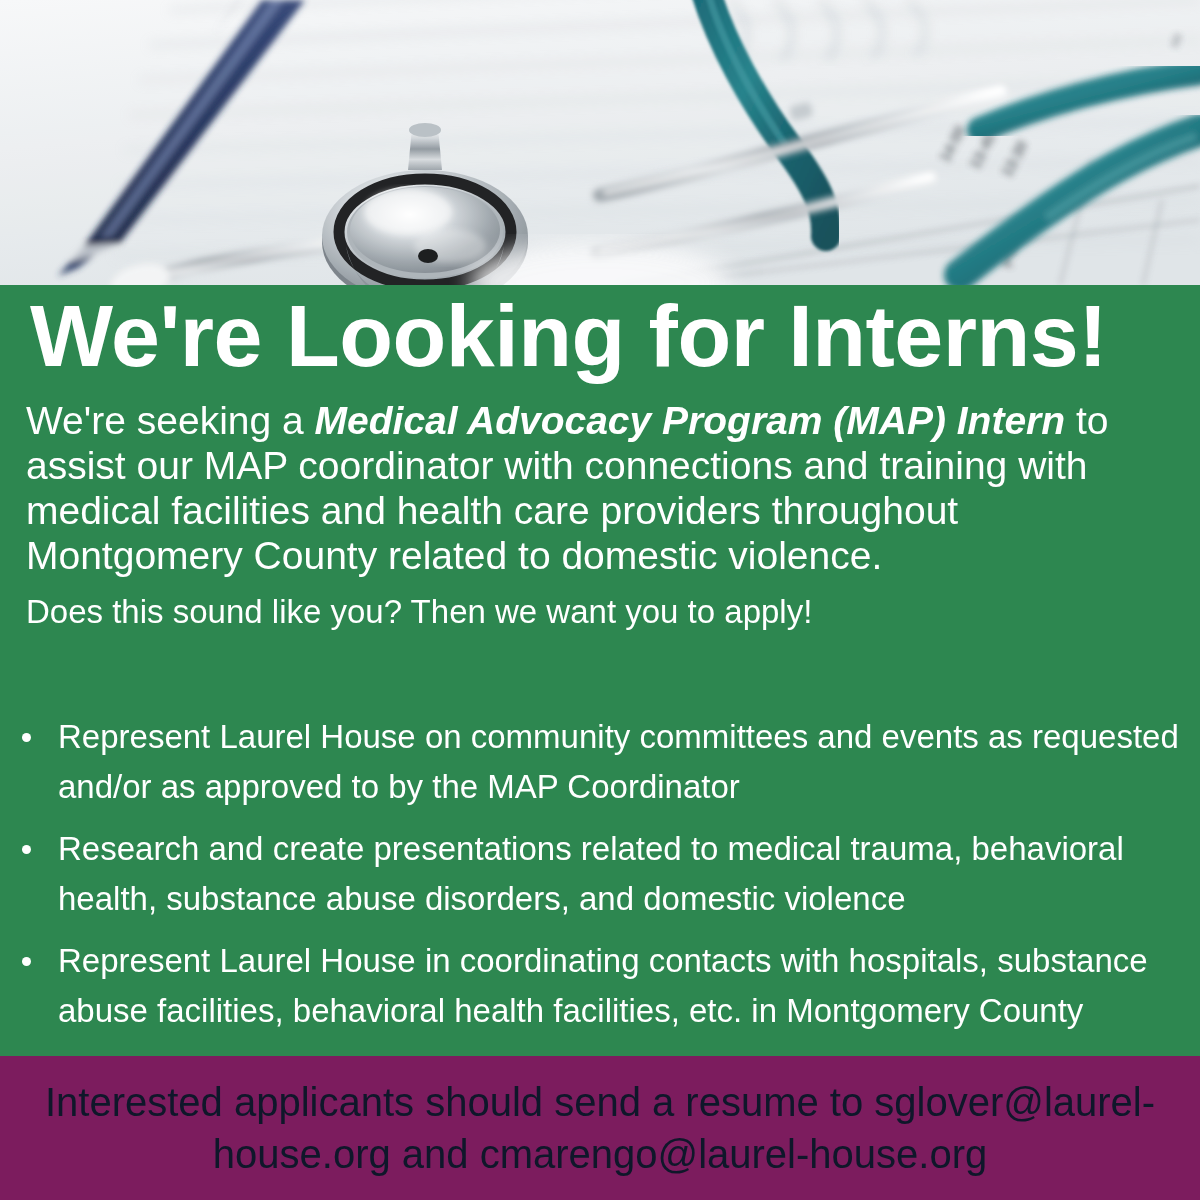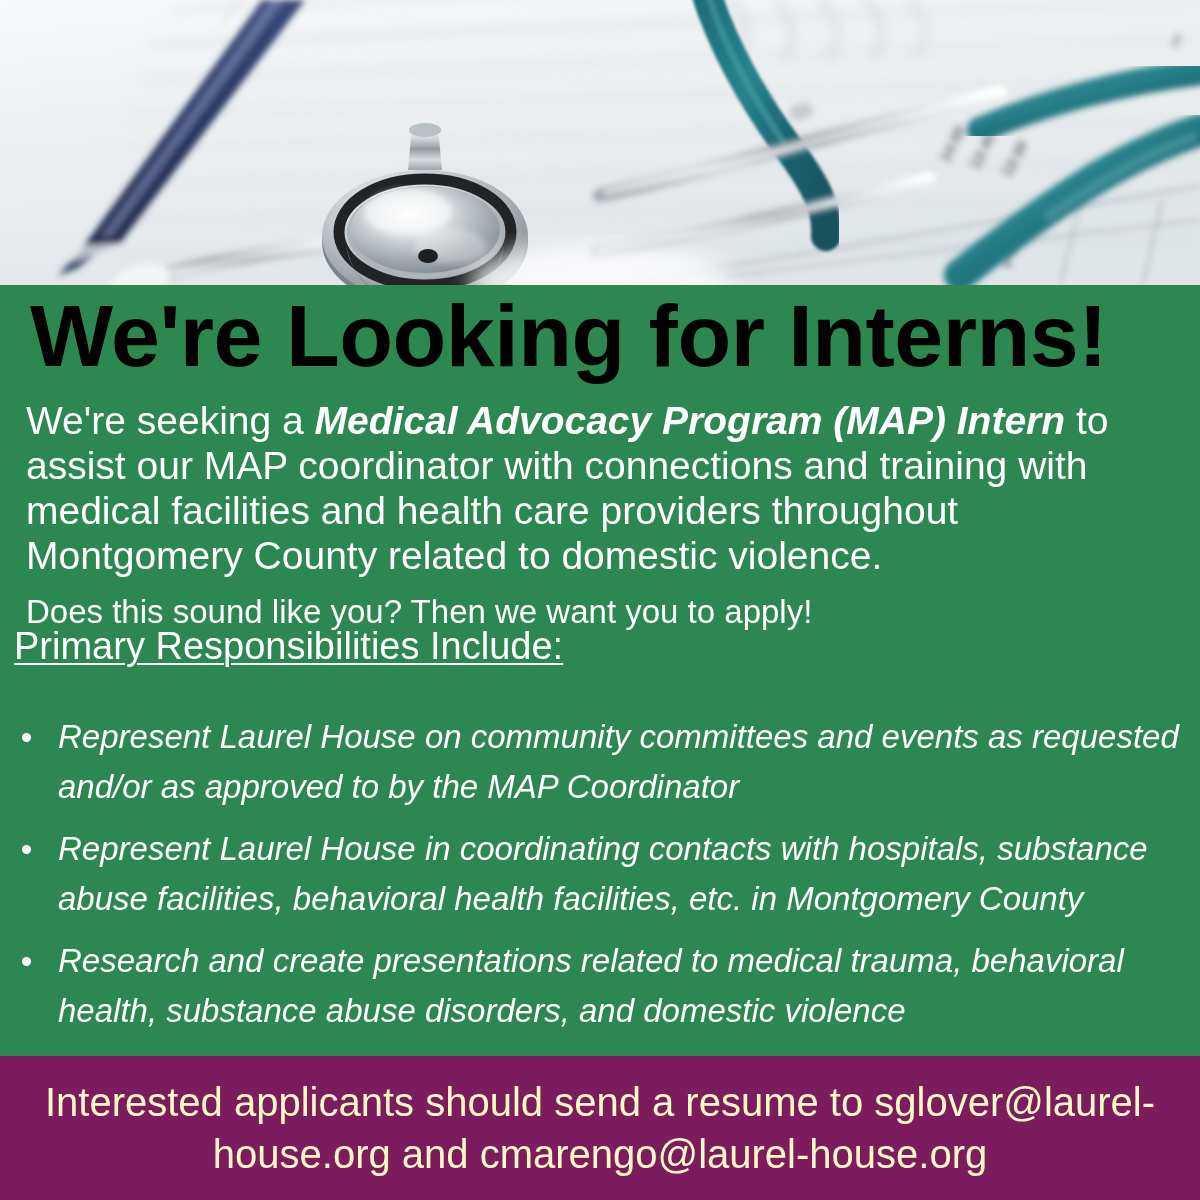--- a/index.html
+++ b/index.html
@@ -45,21 +45,21 @@
     height: 771px;
     background: #2d8750;
   }
 
   .headline {
     position: absolute;
     left: 30px;
     top: 292px;
     width: 1160px;
     margin: 0;
-    color: #000000;
+    color: #ffffff;
     font-size: 88px;
     line-height: 1.0;
     font-weight: bold;
     letter-spacing: -0.5px;
     white-space: nowrap;
   }
 
   .intro {
     position: absolute;
     left: 26px;
@@ -110,21 +110,20 @@
     padding: 0;
     list-style: none;
   }
   .bullets li {
     position: relative;
     margin: 0 0 12px 0;
     padding: 0 20px 0 58px;
     color: #ffffff;
     font-size: 33px;
     line-height: 50px;
-    font-style: italic;
   }
   .bullets li .dot {
     position: absolute;
     left: 22px;
     top: 21px;
     width: 9px;
     height: 9px;
     border-radius: 50%;
     background: #ffffff;
   }
@@ -137,21 +136,21 @@
     width: 1200px;
     height: 144px;
     background: #7c1c5e;
   }
   .footer-text {
     position: absolute;
     left: 14px;
     top: 1076px;
     width: 1172px;
     margin: 0;
-    color: #fef9c3;
+    color: #0f172a;
     font-size: 40px;
     line-height: 52px;
     text-align: center;
   }
 </style>
 </head>
 <body>
 
 <div id="flyer">
 
@@ -303,33 +302,32 @@
   </div>
 
   <div class="green-band"></div>
 
   <h1 class="headline">We're Looking for Interns!</h1>
 
   <p class="intro"><span>We're seeking a </span><b>Medical Advocacy Program (MAP) Intern</b><span> to assist our MAP coordinator with connections and training with medical facilities and health care providers throughout Montgomery County related to domestic violence.</span></p>
 
   <p class="prompt">Does this sound like you? Then we want you to apply!</p>
 
-  <h2 class="sub-head">Primary Responsibilities Include:</h2>
 
   <ul class="bullets">
     <li>
       <span class="dot"></span>
       <span>Represent Laurel House on community committees and events as requested and/or as approved to by the MAP Coordinator</span>
     </li>
     <li>
       <span class="dot"></span>
-      <span>Represent Laurel House in coordinating contacts with hospitals, substance abuse facilities, behavioral health facilities, etc. in Montgomery County</span>
+      <span>Research and create presentations related to medical trauma, behavioral health, substance abuse disorders, and domestic violence</span>
     </li>
     <li>
       <span class="dot"></span>
-      <span>Research and create presentations related to medical trauma, behavioral health, substance abuse disorders, and domestic violence</span>
+      <span>Represent Laurel House in coordinating contacts with hospitals, substance abuse facilities, behavioral health facilities, etc. in Montgomery County</span>
     </li>
   </ul>
 
   <div class="footer-band"></div>
   <p class="footer-text">Interested applicants should send a resume to sglover@laurel-house.org and cmarengo@laurel-house.org</p>
 
 </div>
 
 </body></html>

